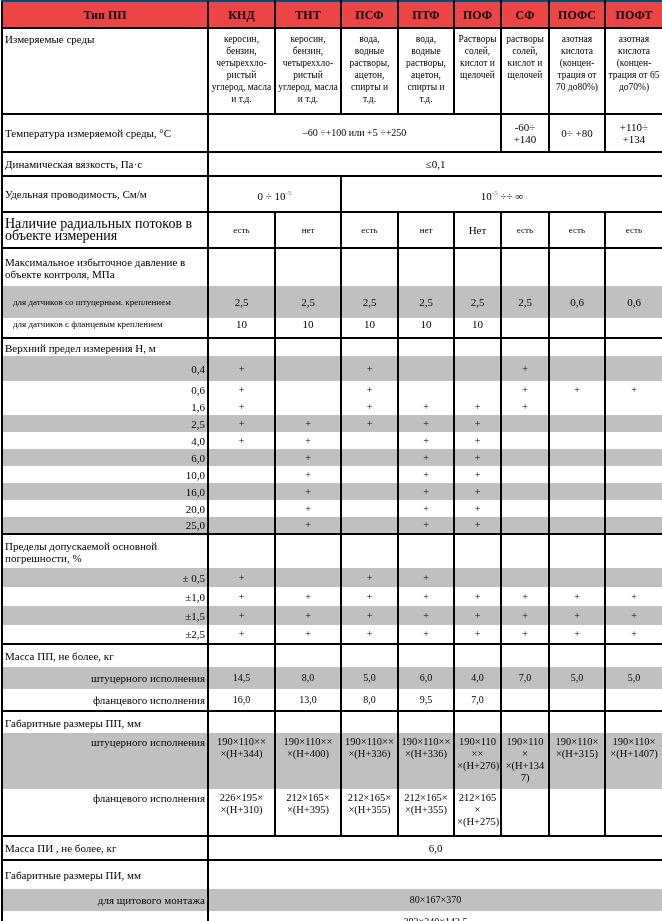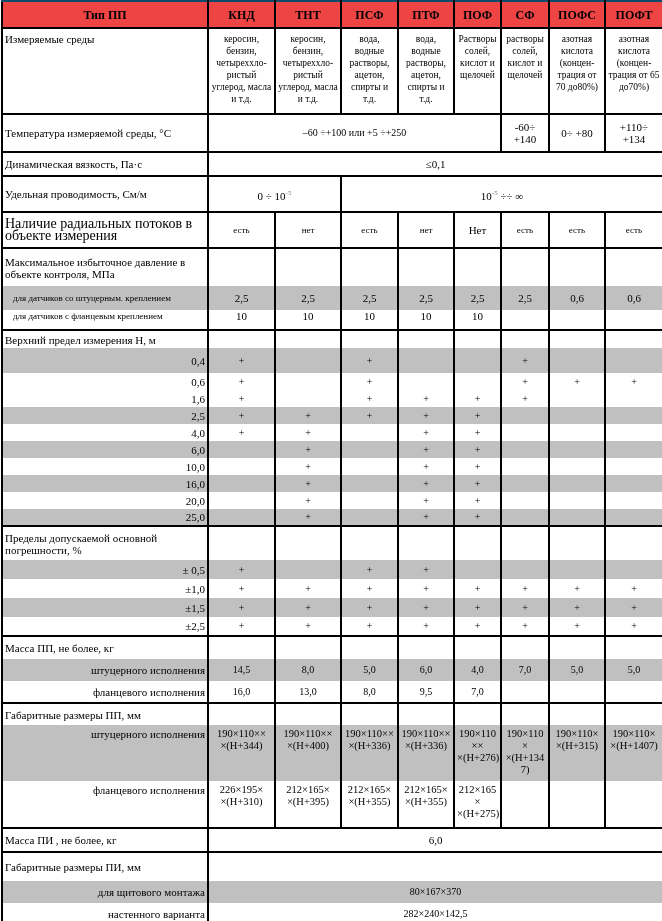--- a/index.html
+++ b/index.html
@@ -117,21 +117,21 @@
     <td class="lbl" style="vertical-align:middle">Максимальное избыточное давление в объекте контроля,              МПа</td>
     <td></td>
         <td></td>
         <td></td>
         <td></td>
         <td></td>
         <td></td>
         <td></td>
         <td></td>
   </tr>
-  <tr class="g" style="height:24px">
+  <tr class="g" style="height:32px">
     <td class="lbl small" style="padding-left:10px">для датчиков со штуцерным. креплением</td>
     <td class="c">2,5</td>
     <td class="c">2,5</td>
     <td class="c">2,5</td>
     <td class="c">2,5</td>
     <td class="c">2,5</td>
     <td class="c">2,5</td>
     <td class="c">0,6</td>
     <td class="c">0,6</td>
   </tr>

